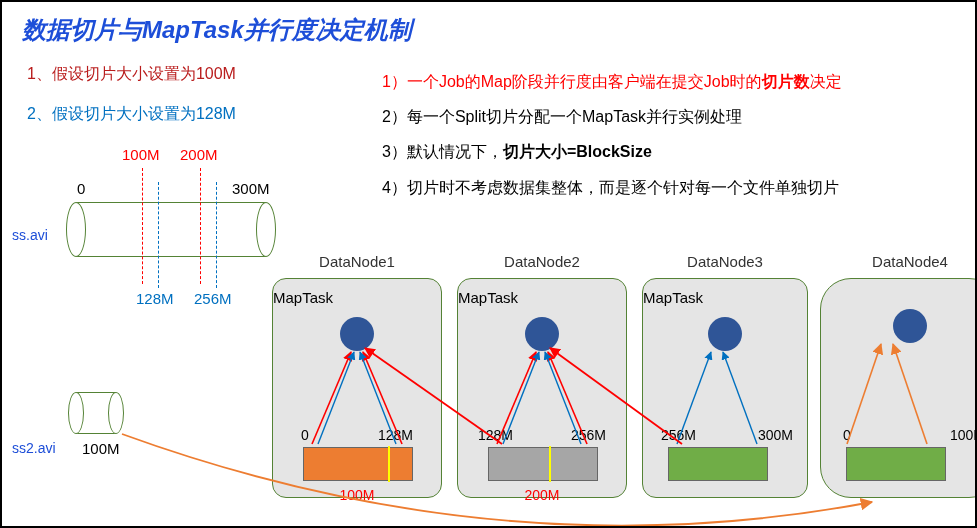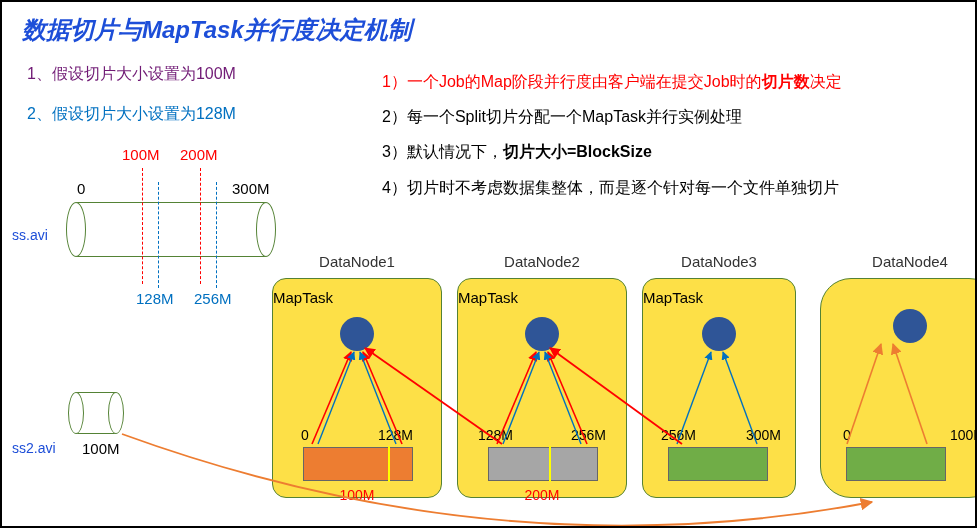--- a/index.html
+++ b/index.html
@@ -20,21 +20,21 @@
     font-size: 24px;
     font-weight: bold;
     color: #1d4ed8;
     font-style: italic;
   }
   .assume {
     position: absolute;
     left: 25px;
     font-size: 16px;
   }
-  .a1 { top: 62px; color: #701a75; }
+  .a1 { top: 62px; color: #b91c1c; }
   .a2 { top: 102px; color: #0070c0; }
   .rules {
     position: absolute;
     left: 380px;
     top: 62px;
     font-size: 16px;
     line-height: 2.2;
   }
   .rule-red { color: #ff0000; }
   .cylinder {
@@ -65,21 +65,21 @@
   .lbl.red { color: #ff0000; }
   .lbl.blue { color: #0070c0; }
   .file-lbl { position: absolute; font-size: 14px; color: #1d4ed8; }
 
   .datanode {
     position: absolute;
     width: 170px;
     height: 220px;
     border: 1.5px solid #548235;
     border-radius: 14px;
-    background: #fde047;
+    background: #e5e5e5;
   }
   .dn-title {
     position: absolute;
     top: -26px;
     width: 100%;
     text-align: center;
     font-size: 15px;
     color: #333;
   }
   .dn-task {
@@ -199,21 +199,21 @@
   <div class="dn-task">MapTask</div>
   <div class="ball"></div>
   <div class="blk-lbl" style="left:20px;">128M</div>
   <div class="blk-lbl" style="right:20px;">256M</div>
   <div class="block gray">
     <div class="split-line" style="left:56%;"></div>
   </div>
   <div class="bottom-red">200M</div>
 </div>
 
-<div class="datanode" style="left:640px; top:276px; width:154px;">
+<div class="datanode" style="left:640px; top:276px; width:166px;">
   <div class="dn-title">DataNode3</div>
   <div class="dn-task">MapTask</div>
   <div class="ball"></div>
   <div class="blk-lbl" style="left:18px;">256M</div>
   <div class="blk-lbl" style="right:14px;">300M</div>
   <div class="block green" style="left:25px; width:100px;"></div>
 </div>
 
 <div class="datanode" style="left:818px; top:276px; width:180px;border-radius:31px;">
   <div class="dn-title">DataNode4</div>

